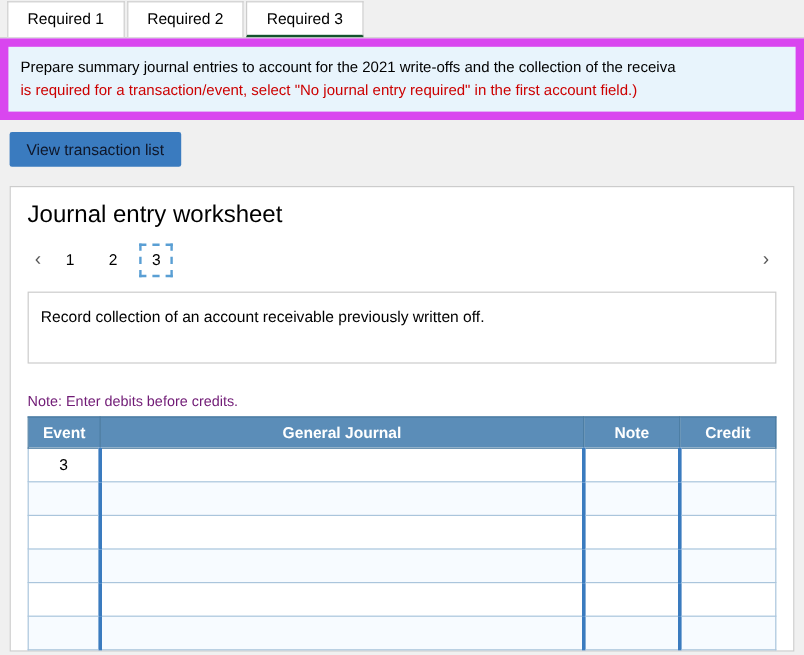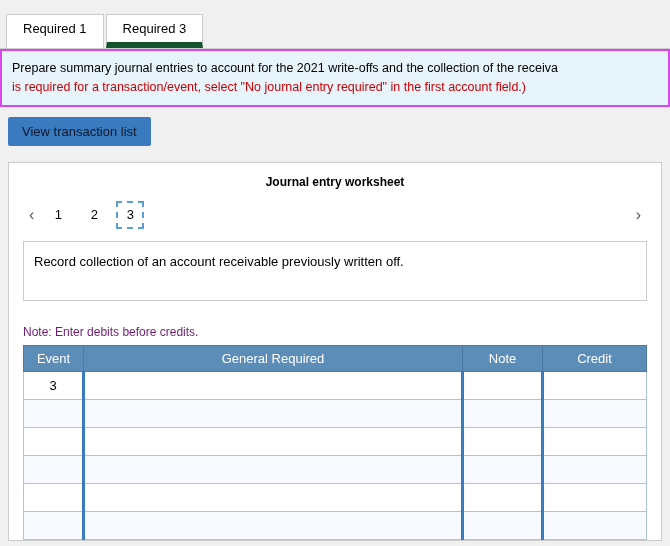--- a/index.html
+++ b/index.html
@@ -8,42 +8,42 @@
       font-size: 13px;
       background: #f0f0f0;
       width: 670px;
     }
 
     
     .tabs {
       display: flex;
       background: #f0f0f0;
       border-bottom: 1px solid #ccc;
-      padding-top: 14px;
+      padding-top: 1px;
       padding-left: 6px;
     }
     .tab {
       padding: 6px 16px;
       border: 1px solid #ccc;
       border-bottom: none;
       background: #fff;
       cursor: pointer;
       margin-right: 2px;
       font-size: 13px;
     }
     .tab.active {
       background: #fff;
-      border-bottom: 6px solid #14532d;
+      border-bottom: 2px solid #14532d;
       z-index: 1;
     }
 
     
     .info-banner {
       background: #e8f4fc;
-      border: 2px solid #d946ef;
+      border: 7px solid #d946ef;
       padding: 8px 10px;
       font-size: 12.5px;
       line-height: 1.5;
       color: #000;
     }
     .info-banner .red-text {
       color: #cc0000;
     }
 
     
@@ -61,24 +61,23 @@
 
     
     .worksheet {
       background: #fff;
       margin: 6px 8px;
       border: 1px solid #ccc;
       padding: 12px 14px 0 14px;
     }
 
     .worksheet-title {
-      font-size: 12px;
-      font-weight: bold;
+      font-size: 20px;
+      font-weight: normal;
       margin-bottom: 12px;
-      text-align: center;
     }
 
     
     .nav-row {
       display: flex;
       align-items: center;
       margin-bottom: 12px;
     }
     .nav-arrow {
       font-size: 16px;
@@ -124,27 +123,27 @@
     .journal-table {
       width: 100%;
       border-collapse: collapse;
     }
     .journal-table th {
       background: #5b8db8;
       color: #fff;
       text-align: center;
       padding: 5px 4px;
       font-size: 13px;
-      font-weight: normal;
+      font-weight: bold;
       border: 1px solid #4a7aa0;
     }
     .journal-table th.event-col { width: 60px; }
     .journal-table th.journal-col { }
     .journal-table th.debit-col { width: 80px; }
-    .journal-table th.credit-col { width: 104px; }
+    .journal-table th.credit-col { width: 80px; }
 
     .journal-table td {
       border: 1px solid #aac5dc;
       height: 28px;
       padding: 0 4px;
     }
     .journal-table td.event-num {
       text-align: center;
       font-size: 13px;
       vertical-align: middle;
@@ -173,20 +172,21 @@
     }
   </style>
 </head>
 <body>
 
 
 
 
 <div class="tabs">
   <div class="tab">Required 1</div>
+  <div class="tab">Required 2</div>
   <div class="tab active">Required 3</div>
 </div>
 
 
 <div class="info-banner">
   <span>Prepare summary journal entries to account for the 2021 write-offs and the collection of the receiva</span>
   <br>
   <span class="red-text">is required for a transaction/event, select "No journal entry required" in the first account field.)</span>
 </div>
 
@@ -206,21 +206,21 @@
   </div>
 
   <div class="description-box">Record collection of an account receivable previously written off.</div>
 
   <div class="note">Note: Enter debits before credits.</div>
 
   <table class="journal-table">
     <thead>
       <tr>
         <th class="event-col">Event</th>
-        <th class="journal-col">General Required</th>
+        <th class="journal-col">General Journal</th>
         <th class="debit-col">Note</th>
         <th class="credit-col">Credit</th>
       </tr>
     </thead>
     <tbody>
       <tr>
         <td class="event-num">3</td>
         <td class="input-cell has-indicator"><input type="text" style=""></td>
         <td class="input-cell has-indicator"><input type="text" style=""></td>
         <td class="input-cell has-indicator"><input type="text" style=""></td>

